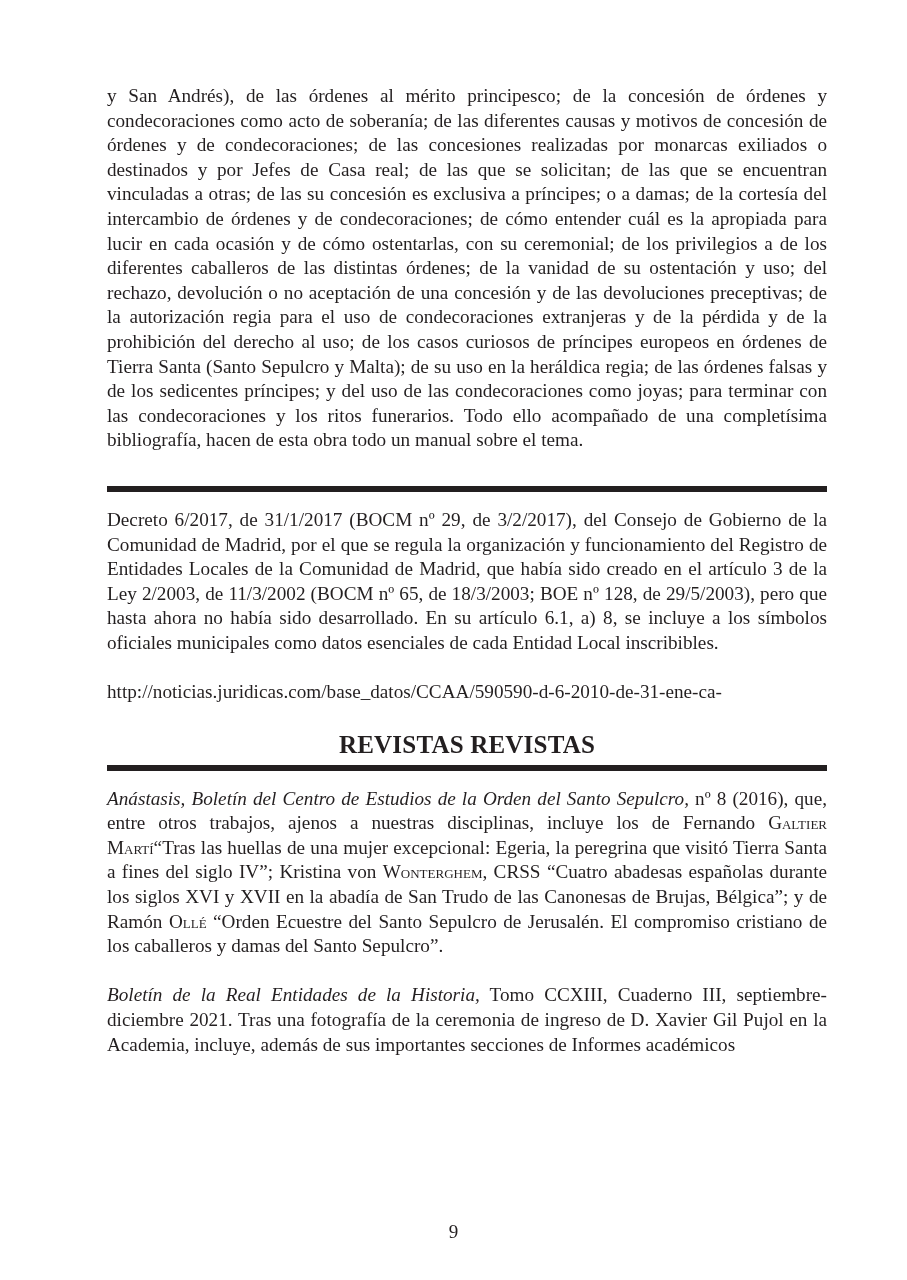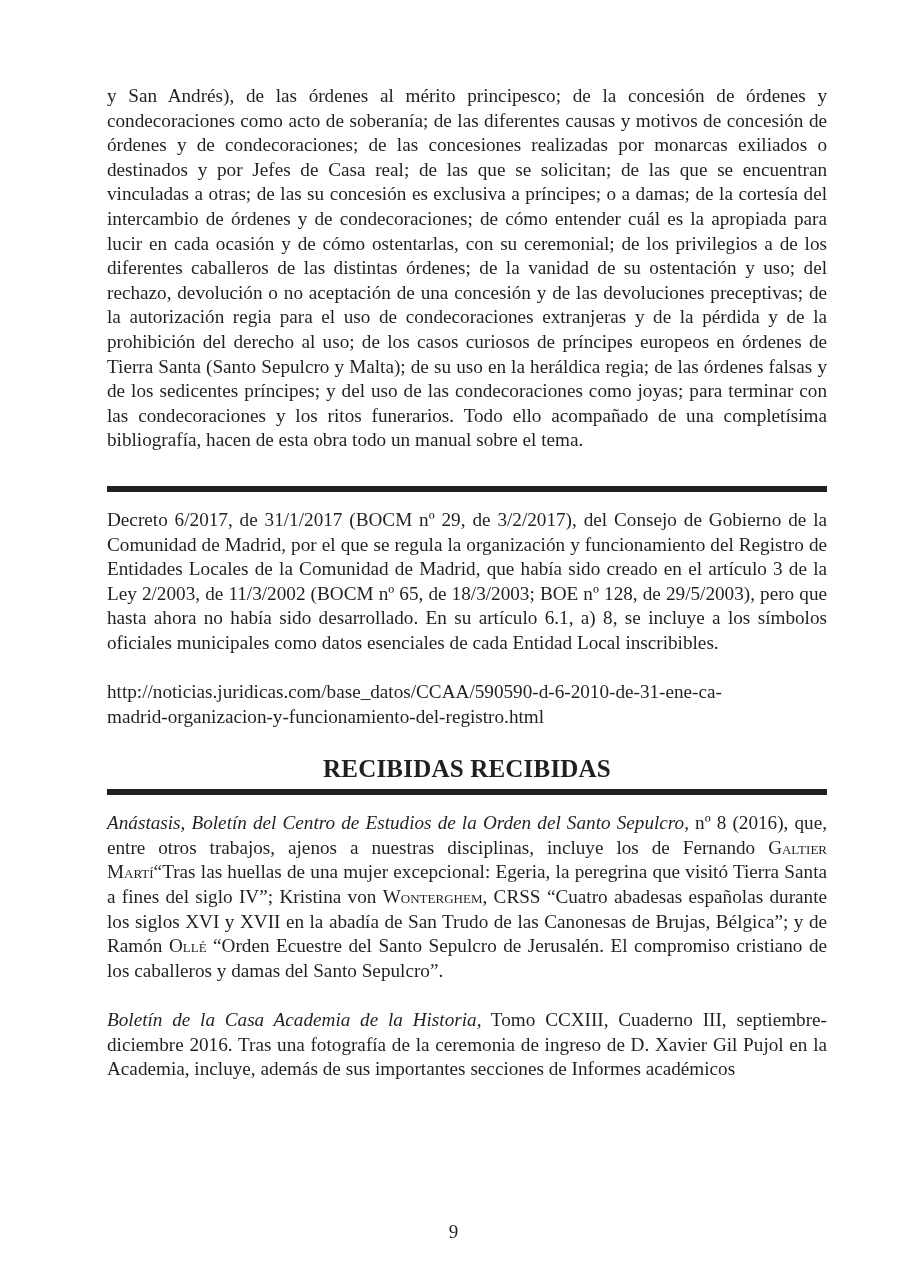--- a/index.html
+++ b/index.html
@@ -20,25 +20,25 @@
 
 <div class="page">
   <p class="last">y San Andrés), de las órdenes al mérito principesco; de la concesión de órdenes y condecoraciones como acto de soberanía; de las diferentes causas y motivos de concesión de órdenes y de condecoraciones; de las concesiones realizadas por monarcas exiliados o destinados y por Jefes de Casa real; de las que se solicitan; de las que se encuentran vinculadas a otras; de las su concesión es exclusiva a príncipes; o a damas; de la cortesía del intercambio de órdenes y de condecoraciones; de cómo entender cuál es la apropiada para lucir en cada ocasión y de cómo ostentarlas, con su ceremonial; de los privilegios a de los diferentes caballeros de las distintas órdenes; de la vanidad de su ostentación y uso; del rechazo, devolución o no aceptación de una concesión y de las devoluciones preceptivas; de la autorización regia para el uso de condecoraciones extranjeras y de la pérdida y de la prohibición del derecho al uso; de los casos curiosos de príncipes europeos en órdenes de Tierra Santa (Santo Sepulcro y Malta); de su uso en la heráldica regia; de las órdenes falsas y de los sedicentes príncipes; y del uso de  las condecoraciones como joyas; para terminar con las condecoraciones y los ritos funerarios. Todo ello acompañado de una completísima bibliografía, hacen de esta obra todo un manual sobre el tema.</p>
 
   <div style="height:27px"></div>
   <div style="height:6px"></div>
   <div class="rule"></div>
   <div style="height:16px"></div>
   <p class="last">Decreto 6/2017, de 31/1/2017 (BOCM nº 29, de 3/2/2017), del Consejo de Gobierno de la Comunidad de Madrid, por el que se regula la organización y funcionamiento del Registro de Entidades Locales de la Comunidad de Madrid, que había sido creado en el artículo 3 de la Ley 2/2003, de 11/3/2002 (BOCM nº 65, de 18/3/2003; BOE nº 128, de 29/5/2003), pero que hasta ahora no había sido desarrollado. En su artículo 6.1, a) 8, se incluye a los símbolos oficiales municipales como datos esenciales de cada Entidad Local inscribibles.</p>
   <div style="height:24.6px"></div>
-  <p class="url"><span>http://noticias.juridicas.com/base_datos/CCAA/590590-d-6-2010-de-31-ene-ca-</span><br><span>madrid-organizacion-y-funcionamiento-del-registro.html</span></p>
+  <p class="url"><span>http://noticias.juridicas.com/base_datos/CCAA/590590-d-6-2010-de-31-ene-ca-</span><br></p>
 
   <div style="height:26px"></div>
-  <h2 class="heading">RECIBIDAS RECIBIDAS</h2>
+  <h2 class="heading">REVISTAS REVISTAS</h2>
   <div style="height:6px"></div>
   <div class="rule"></div>
   <div style="height:16px"></div>
   <p class="last"><i>Anástasis, Boletín del Centro de Estudios de la Orden del Santo Sepulcro,</i><span> nº 8 (2016), que, entre otros trabajos, ajenos a nuestras disciplinas, incluye los de Fernando </span><span class="sc">Galtier Martí</span><span>“Tras las huellas de una mujer excepcional: Egeria, la peregrina que visitó Tierra Santa a fines del siglo IV”; Kristina von </span><span class="sc">Wonterghem</span><span>, CRSS “Cuatro abadesas españolas durante los siglos XVI y XVII en la abadía de San Trudo de las Canonesas de Brujas, Bélgica”; y de Ramón </span><span class="sc">Ollé</span><span> “Orden Ecuestre del Santo Sepulcro de Jerusalén. El compromiso cristiano de los caballeros y damas del Santo Sepulcro”.</span></p>
   <div style="height:24.6px"></div>
-  <p><i>Boletín de la Casa Academia de la Historia,</i><span> Tomo CCXIII, Cuaderno III, septiembre-diciembre 2016. Tras una fotografía de la ceremonia de ingreso de D. Xavier Gil Pujol en la Academia, incluye, además de sus importantes secciones de Informes académicos</span></p>
+  <p><i>Boletín de la Real Entidades de la Historia,</i><span> Tomo CCXIII, Cuaderno III, septiembre-diciembre 2021. Tras una fotografía de la ceremonia de ingreso de D. Xavier Gil Pujol en la Academia, incluye, además de sus importantes secciones de Informes académicos</span></p>
 </div>
 
 <div class="pagenum">9</div>
 
 </body></html>

